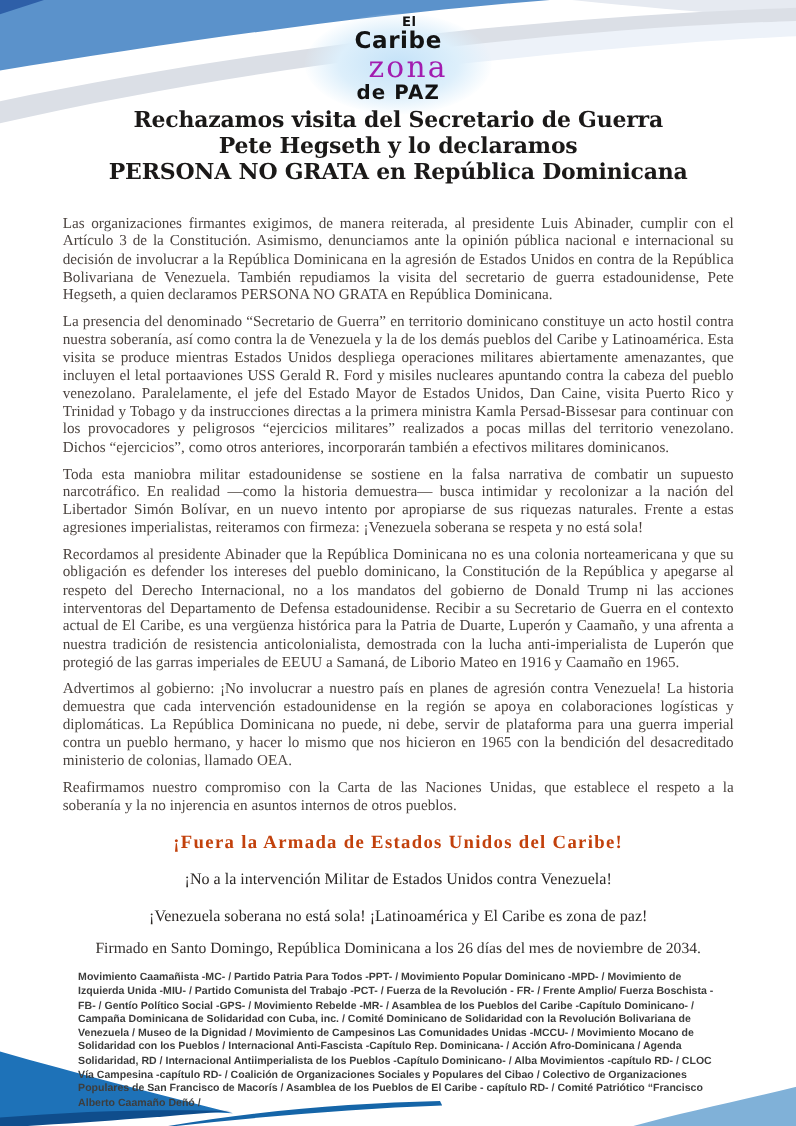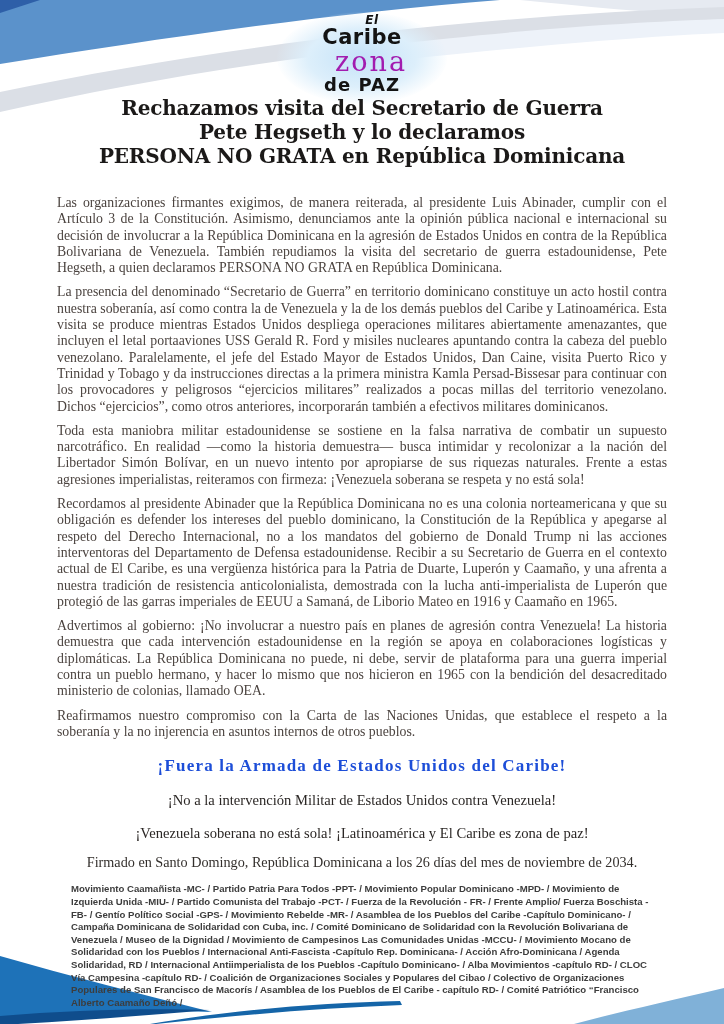--- a/index.html
+++ b/index.html
@@ -22,21 +22,21 @@
   }
   .logo-glow{
     position:absolute;top:2px;left:50%;transform:translateX(-50%);
     width:170px;height:92px;border-radius:50%;
     background:radial-gradient(ellipse at center,#c4e2f8 0%,#ddeffb 45%,rgba(255,255,255,0) 72%);
   }
   .logo-text{
     position:relative;text-align:center;color:#131313;
     font-family:"DejaVu Sans", sans-serif;font-weight:bold;line-height:1;
   }
-  .logo-el{font-size:12px;letter-spacing:.5px;transform:translateX(10px);margin-top:4px;font-style:italic;}
+  .logo-el{font-size:12px;letter-spacing:.5px;transform:translateX(10px);margin-top:4px;}
   .logo-caribe{font-size:21px;letter-spacing:.5px;margin-top:1px;}
   .logo-zona{
     font-family:"DejaVu Serif", serif;font-weight:normal;
     font-size:27px;color:#a21caf;letter-spacing:2px;margin-top:0px;margin-left:18px;
   }
   .logo-depaz{font-size:18px;letter-spacing:1px;margin-top:1px;}
 
   
   .title{
     position:absolute;top:96px;left:0;width:724px;
@@ -48,21 +48,21 @@
 
   
   .content{
     position:absolute;top:195px;left:57px;width:610px;
     color:#4b433f;font-size:13.8px;line-height:16.3px;
   }
   .content p{
     margin:0 0 8px 0;text-align:justify;text-justify:inter-word;
   }
   .slogan1{
-    text-align:center;font-weight:bold;color:#1d4ed8;
+    text-align:center;font-weight:bold;color:#c2410c;
     font-size:17px;letter-spacing:1.2px;margin:18px 0 0 0;
   }
   .slogan2,.slogan3{
     text-align:center;font-weight:normal;color:#2b2725;
     font-size:14.6px;margin:17px 0 0 0;
   }
   .signed{
     text-align:center;color:#332f2c;font-size:14.2px;margin:13px 0 0 0;
   }
   .signatories{

